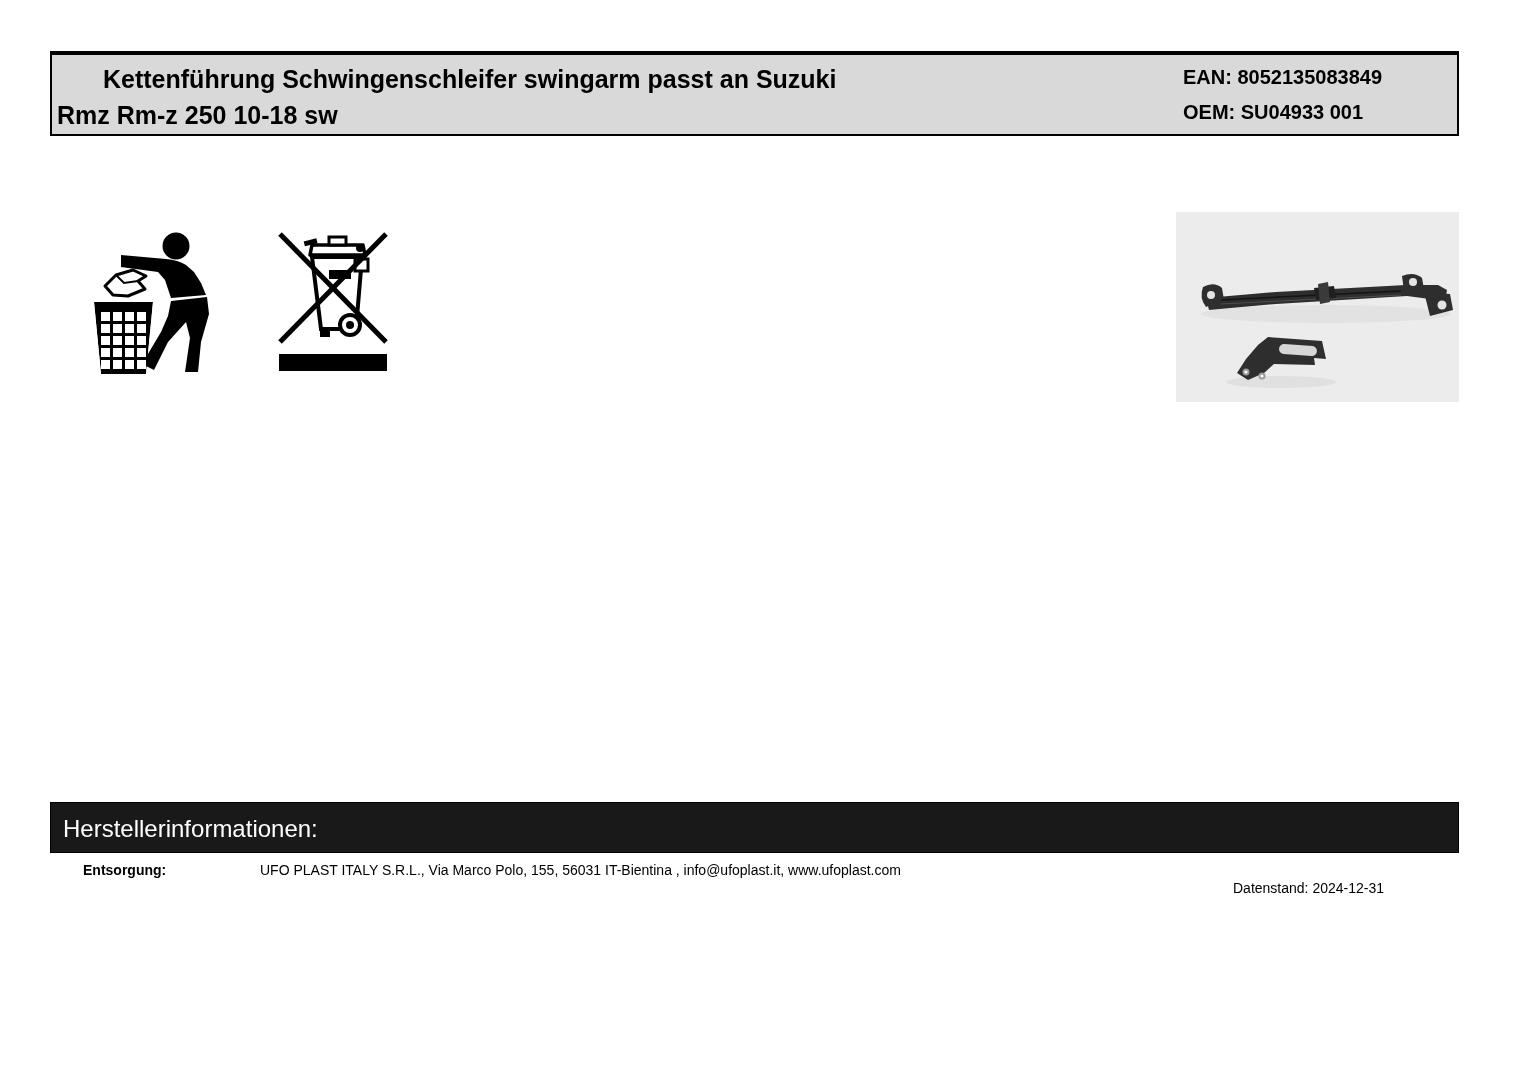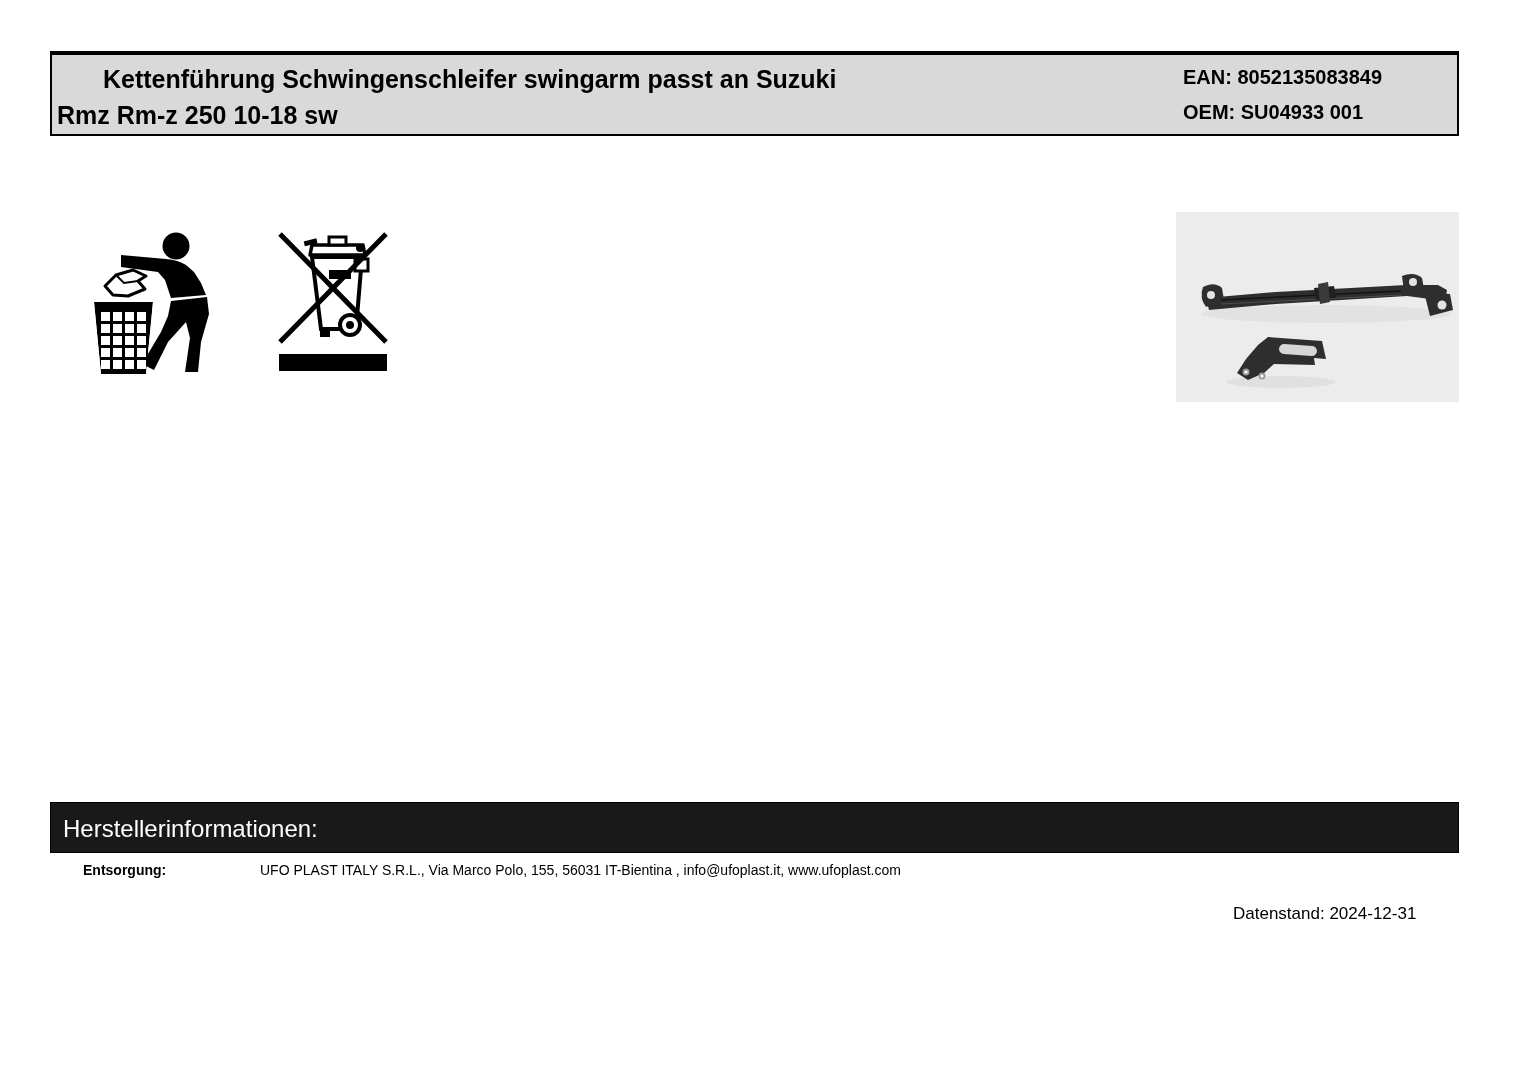--- a/index.html
+++ b/index.html
@@ -62,21 +62,21 @@
   .mfr-label {
     position:absolute; left:83px; top:862px;
     font-size:14px; font-weight:bold; white-space:nowrap;
   }
   .mfr-value {
     position:absolute; left:260px; top:862px;
     font-size:14px; white-space:nowrap;
   }
 
   
-  .datenstand { position:absolute; left:1233px; top:904px; font-size:17px; white-space:nowrap; }
+  .datenstand { position:absolute; left:1233px; top:880px; font-size:14px; white-space:nowrap; }
 </style>
 </head>
 <body>
 
 <div class="page">
 
   <div class="header-table">
     <div class="row-gray">
       <div class="product-name">
         <div class="pn-line1">Kettenführung Schwingenschleifer swingarm passt an Suzuki</div>

